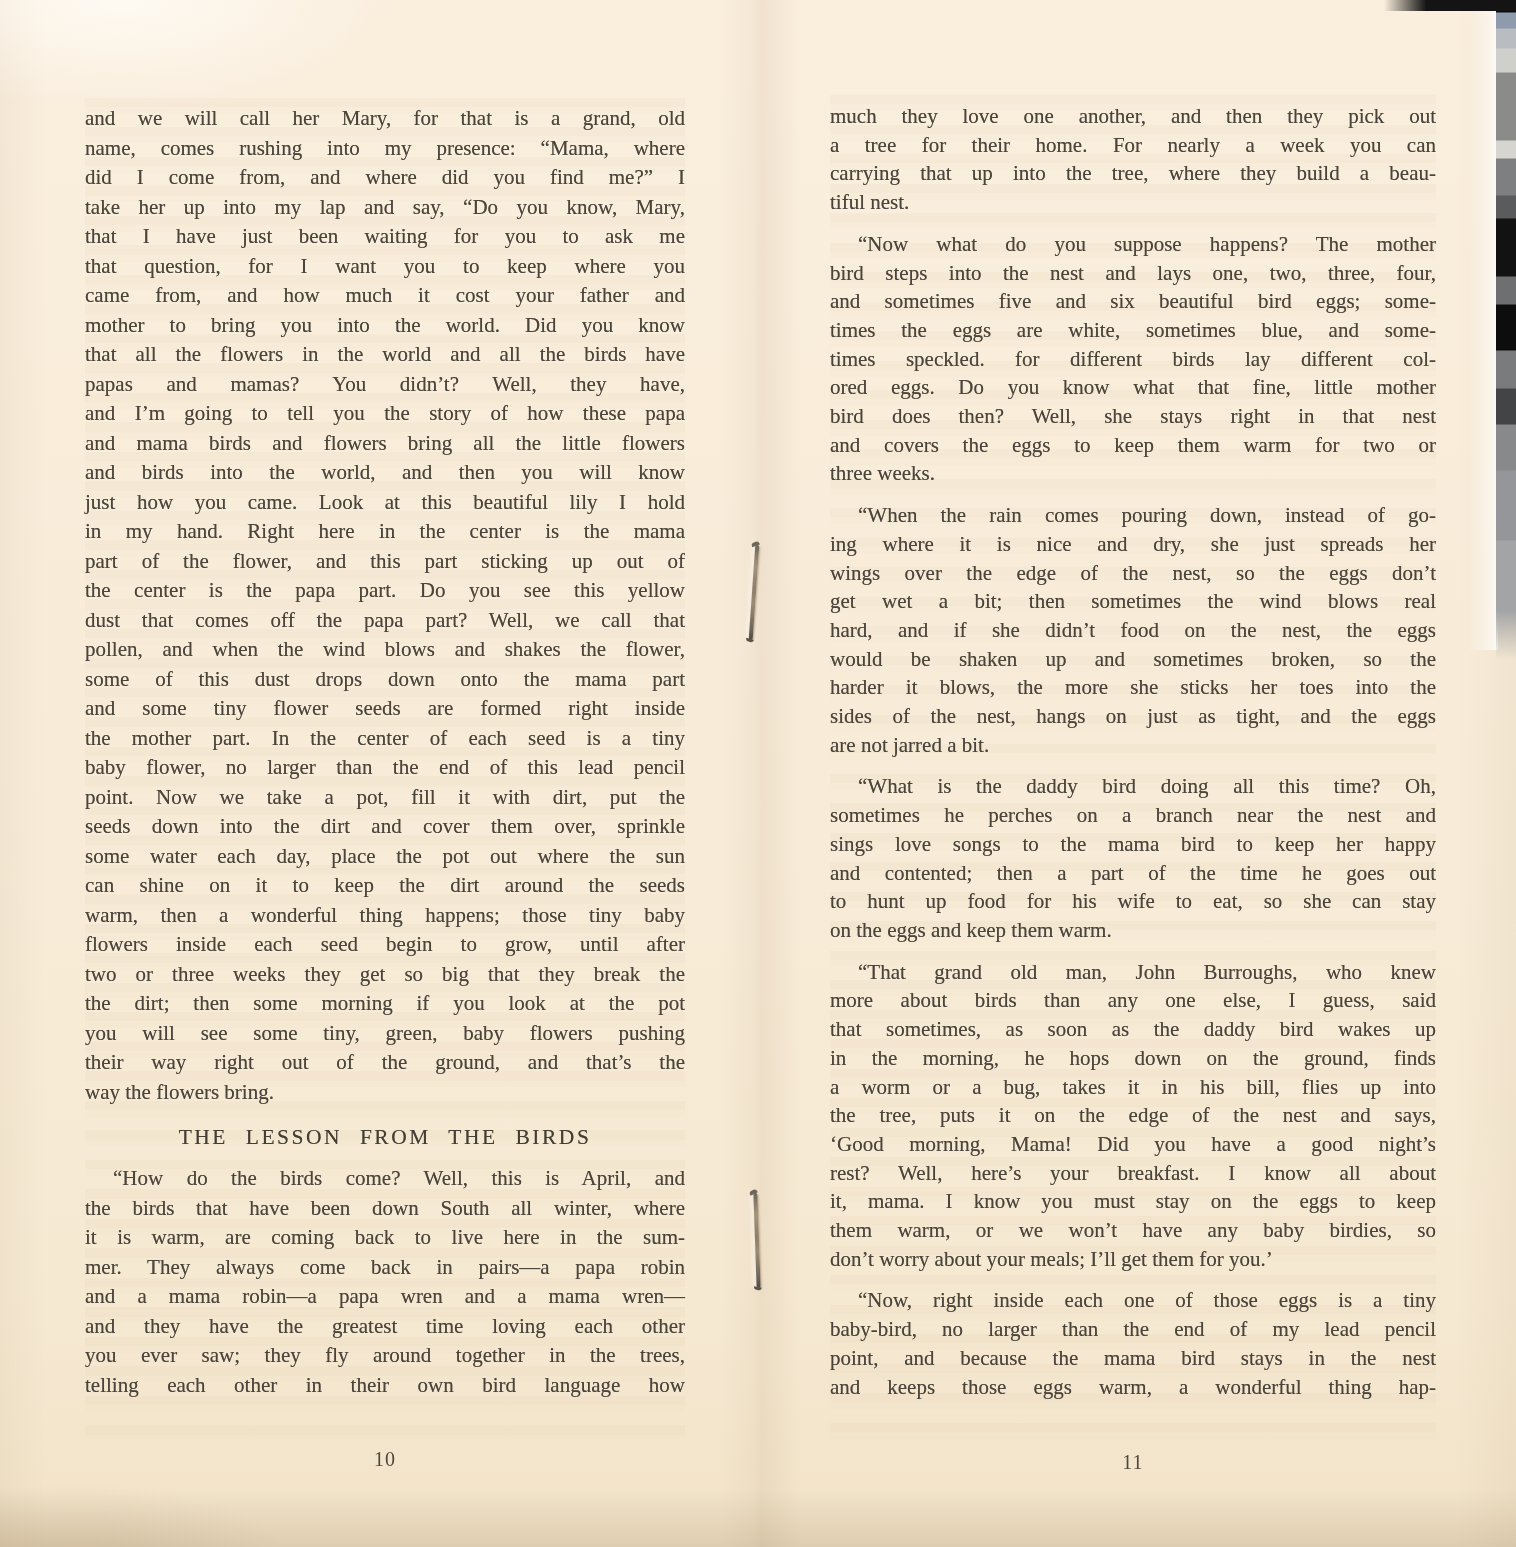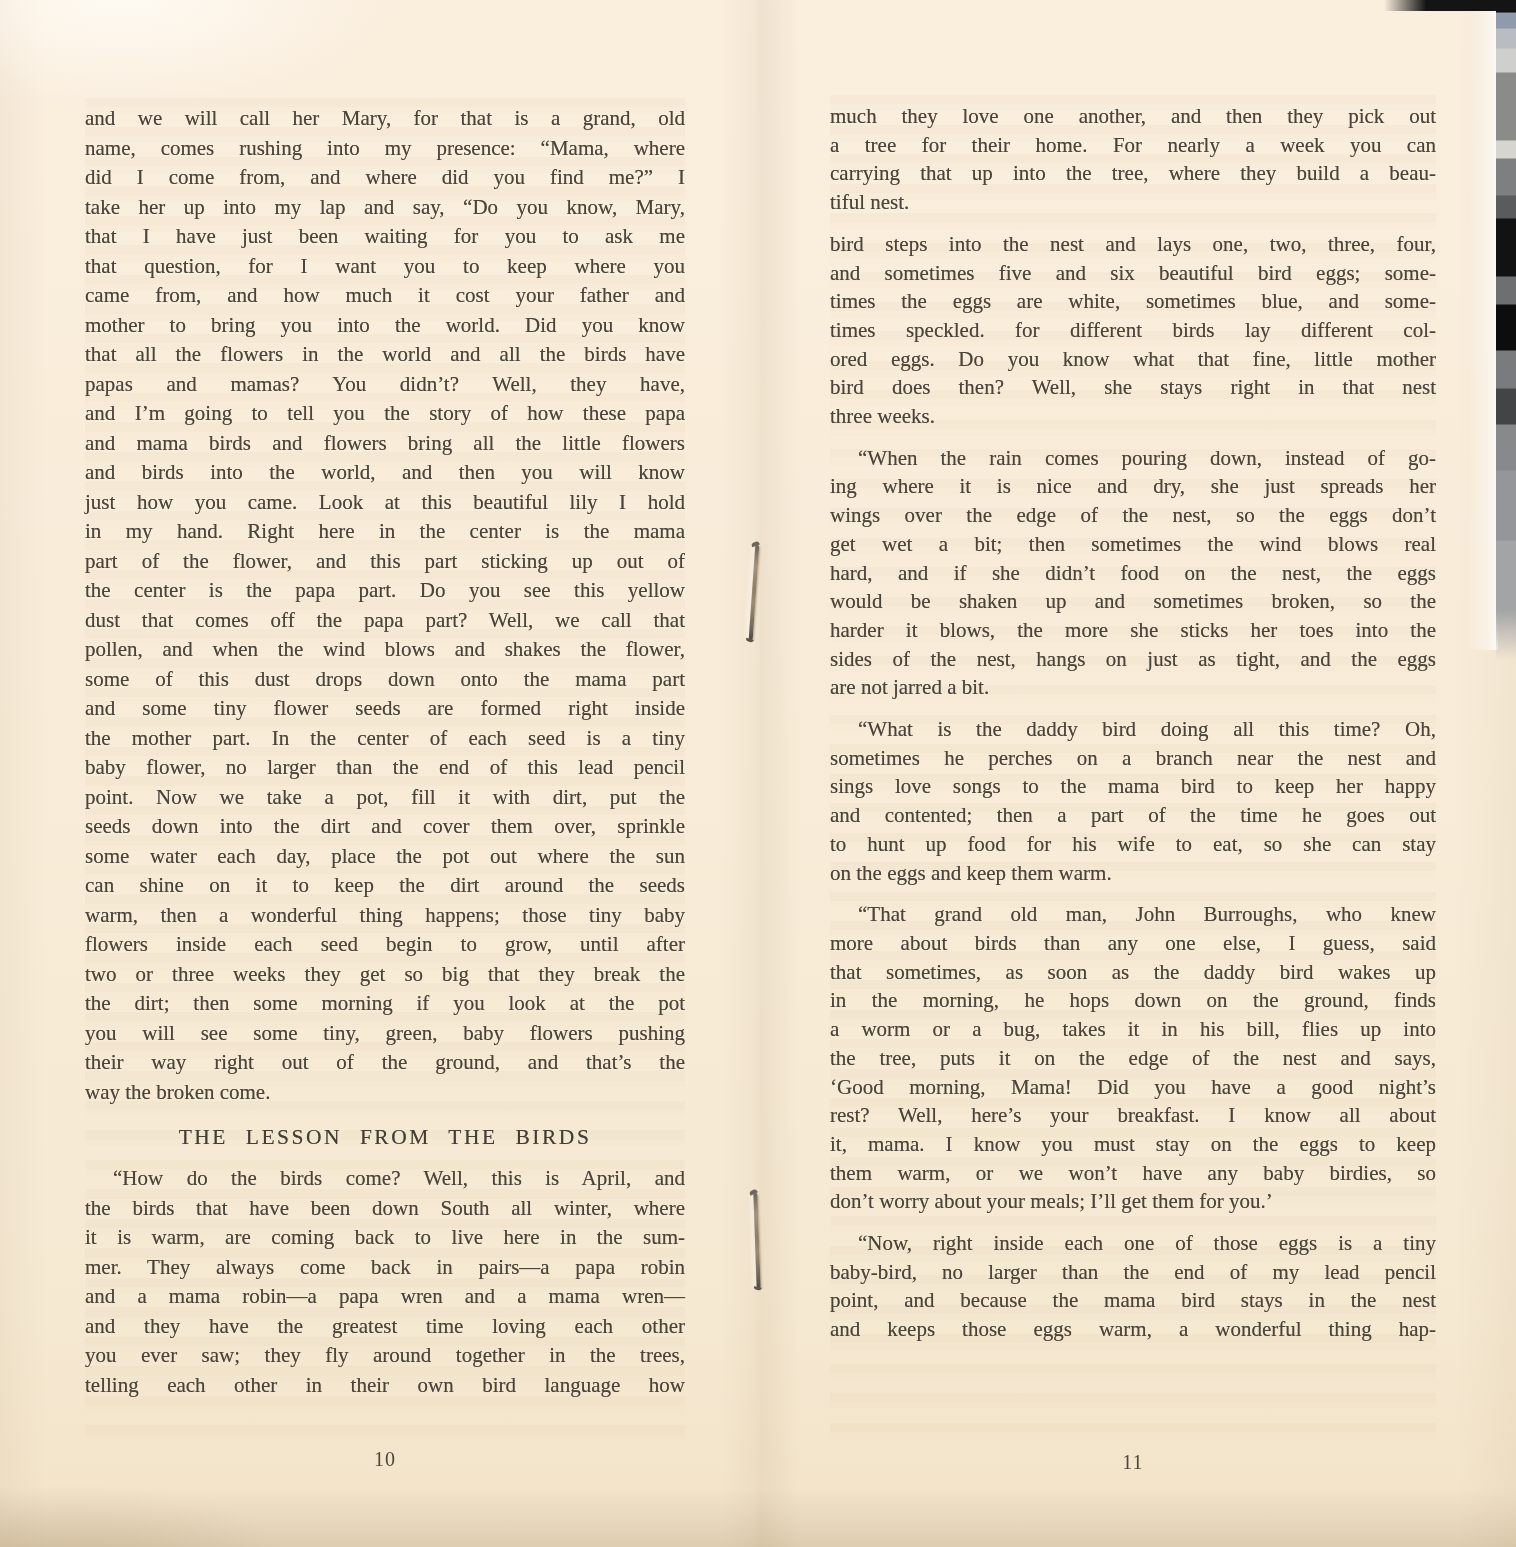--- a/index.html
+++ b/index.html
@@ -145,21 +145,21 @@
         <div class="line">point.  Now we take a pot, fill it with dirt, put the</div>
         <div class="line">seeds down into the dirt and cover them over, sprinkle</div>
         <div class="line">some water each day, place the pot out where the sun</div>
         <div class="line">can shine on it to keep the dirt around the seeds</div>
         <div class="line">warm, then a wonderful thing happens; those tiny baby</div>
         <div class="line">flowers inside each seed begin to grow, until after</div>
         <div class="line">two or three weeks they get so big that they break the</div>
         <div class="line">the dirt; then some morning if you look at the pot</div>
         <div class="line">you will see some tiny, green, baby flowers pushing</div>
         <div class="line">their way right out of the ground, and that’s the</div>
-        <div class="line last">way the broken come.</div>
+        <div class="line last">way the flowers bring.</div>
       </div>
       <div class="heading">THE LESSON FROM THE BIRDS</div>
       <div class="para indent">
         <div class="line first">“How do the birds come?  Well, this is April, and</div>
         <div class="line">the birds that have been down South all winter, where</div>
         <div class="line">it is warm, are coming back to live here in the sum-</div>
         <div class="line">mer.  They always come back in pairs—a papa robin</div>
         <div class="line">and a mama robin—a papa wren and a mama wren—</div>
         <div class="line">and they have the greatest time loving each other</div>
         <div class="line">you ever saw; they fly around together in the trees,</div>
@@ -167,26 +167,28 @@
       </div>
     </div>
   <div class="col col-right">
       <div class="para">
         <div class="line first">much they love one another, and then they pick out</div>
         <div class="line">a tree for their home.  For nearly a week you can</div>
         <div class="line">carrying that up into the tree, where they build a beau-</div>
         <div class="line last">tiful nest.</div>
       </div>
       <div class="para indent">
+        <div class="line first">“Now what do you suppose happens?  The mother</div>
         <div class="line">bird steps into the nest and lays one, two, three, four,</div>
         <div class="line">and sometimes five and six beautiful bird eggs; some-</div>
         <div class="line">times the eggs are white, sometimes blue, and some-</div>
         <div class="line">times speckled. for different birds lay different col-</div>
         <div class="line">ored eggs.  Do you know what that fine, little mother</div>
         <div class="line">bird does then?  Well, she stays right in that nest</div>
+        <div class="line">and covers the eggs to keep them warm for two or</div>
         <div class="line last">three weeks.</div>
       </div>
       <div class="para indent">
         <div class="line first">“When the rain comes pouring down, instead of go-</div>
         <div class="line">ing where it is nice and dry, she just spreads her</div>
         <div class="line">wings over the edge of the nest, so the eggs don’t</div>
         <div class="line">get wet a bit; then sometimes the wind blows real</div>
         <div class="line">hard, and if she didn’t food on the nest, the eggs</div>
         <div class="line">would be shaken up and sometimes broken, so the</div>
         <div class="line">harder it blows, the more she sticks her toes into the</div>

